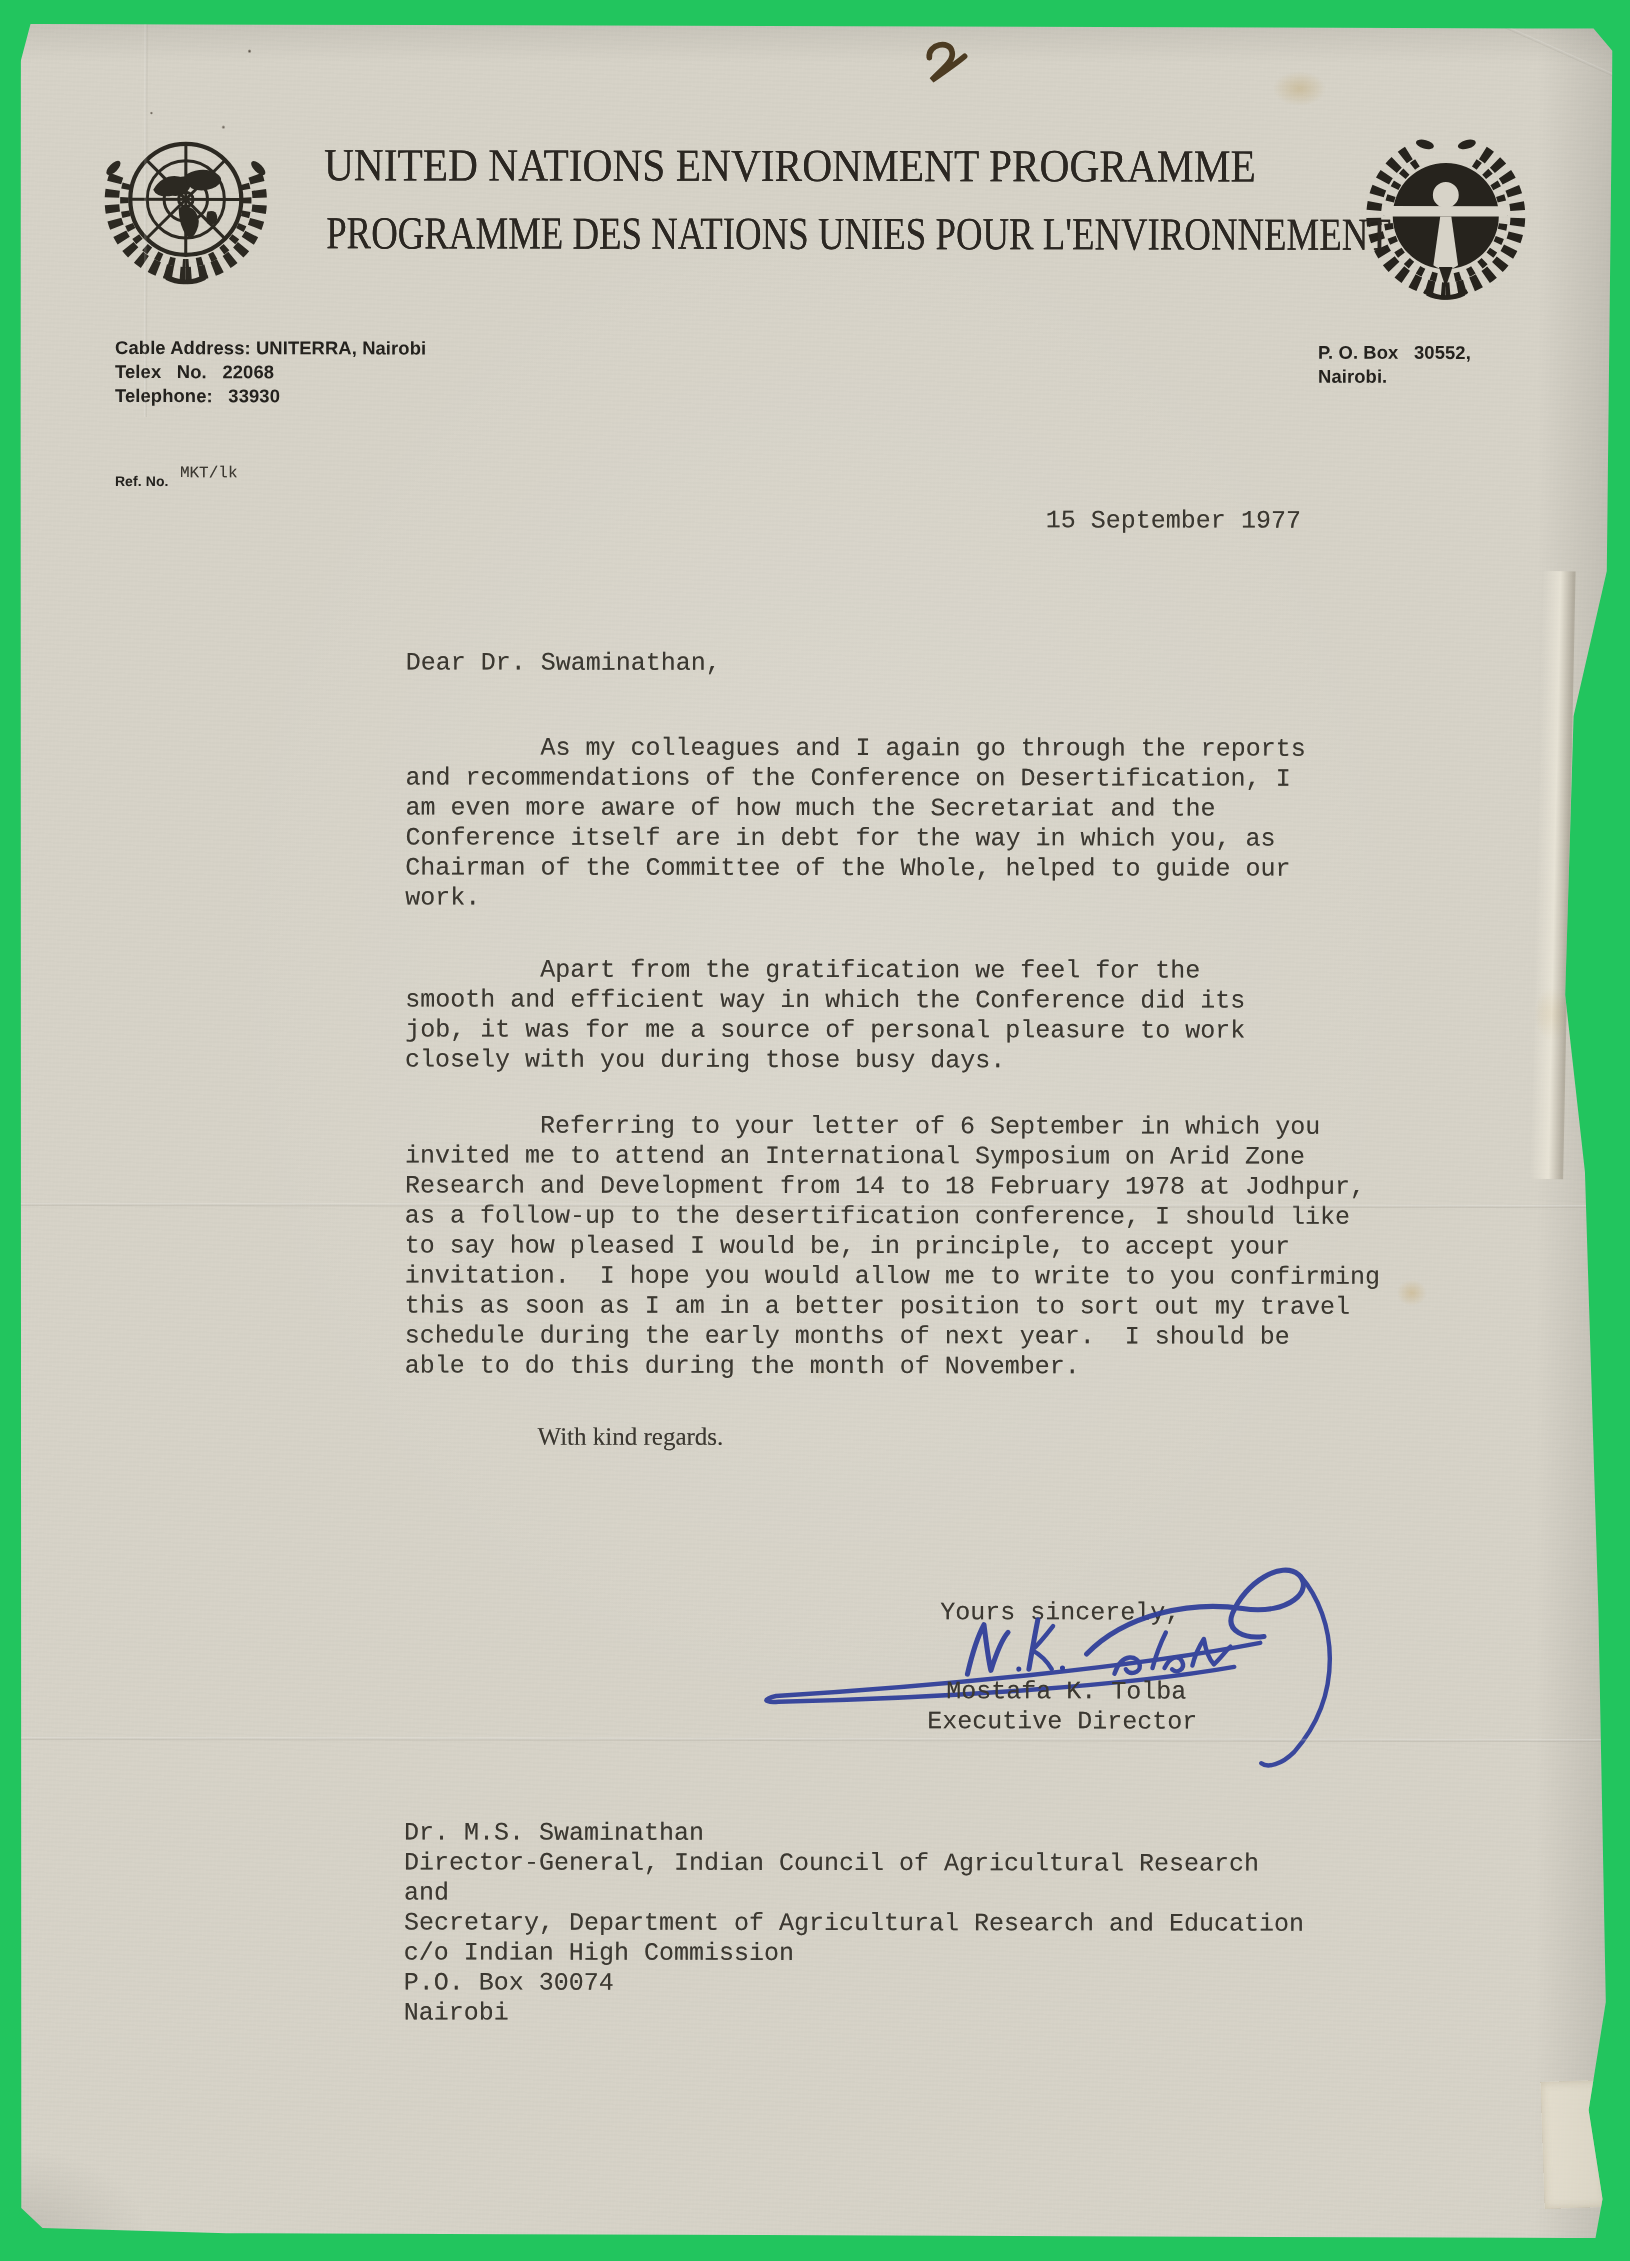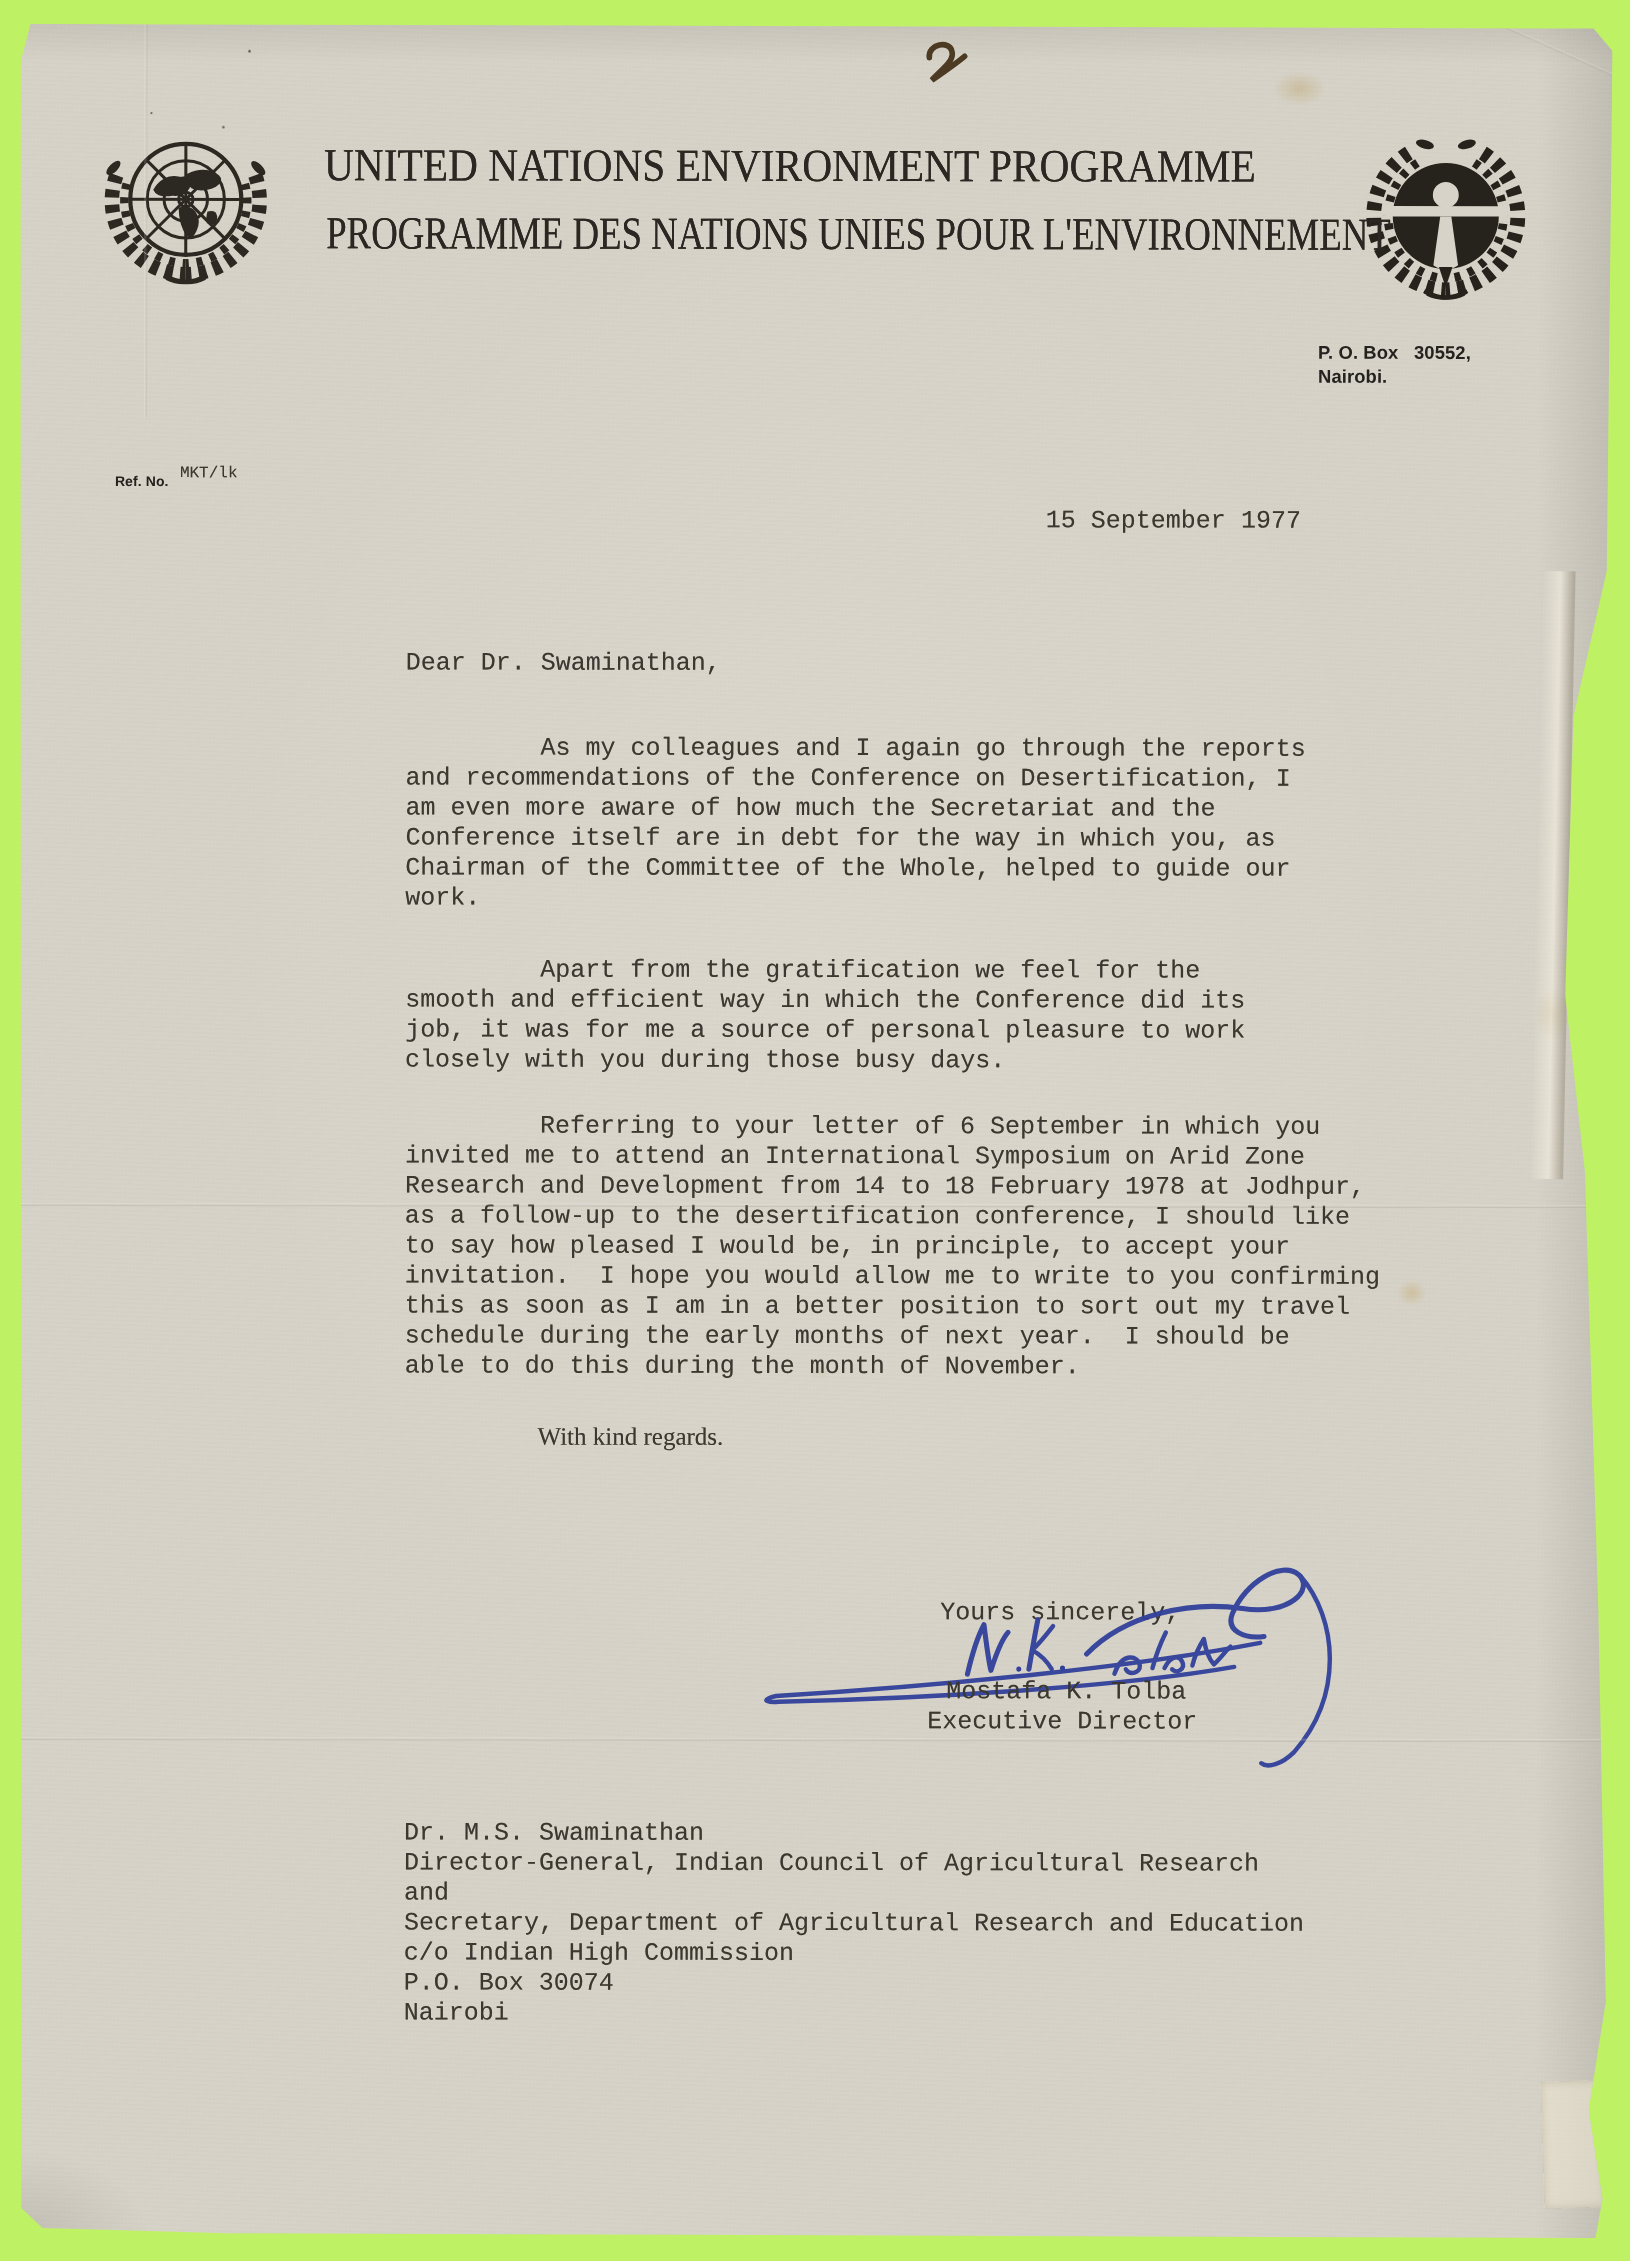--- a/index.html
+++ b/index.html
@@ -1,16 +1,16 @@
 <!DOCTYPE html>
 <html style="font-size:10px"><head>
 <meta charset="utf-8">
 <style>
   html,body{margin:0;padding:0;background:#0e0d0c;}
-  .scene{position:relative;width:1630px;height:2261px;background:#bef264;overflow:hidden;font-family:"Liberation Sans",sans-serif;}
+  .scene{position:relative;width:1630px;height:2261px;background:#22c55e;overflow:hidden;font-family:"Liberation Sans",sans-serif;}
   .paper{
     position:absolute;left:19px;top:25px;width:1593px;height:2214px;
     background-color:#d6d2c7;
     background-image:
       radial-gradient(ellipse 887px 1140px at 50% 42%, rgba(255,255,255,.10), transparent 70%),
       radial-gradient(38px 25px at 1279px 63px, rgba(176,140,60,.28), transparent 70%),
       radial-gradient(25px 38px at 1533px 988px, rgba(170,130,50,.22), transparent 70%),
       radial-gradient(21.5px 19px at 1393px 1267px, rgba(190,150,70,.30), transparent 70%),
       radial-gradient(16.5px 12.7px at 801px 1346px, rgba(180,150,80,.14), transparent 70%),
       radial-gradient(circle 3.2px at 229px 27px, rgba(45,35,25,.85), transparent 65%),
@@ -99,20 +99,23 @@
         <circle cx="150" cy="112" r="21"></circle>
         <rect x="46" y="130" width="208" height="17" rx="8"></rect>
         <path d="M141,147 L159,147 L170,226 Q150,240 130,226 Z"></path>
       </g>
       <path fill="#26231d" d="M139,229 L161,229 L150,262 Z"></path>
     </svg>
 
     <div class="abs title t1" style="left:190px;top:114px;width:1159px;">UNITED NATIONS ENVIRONMENT PROGRAMME</div>
     <div class="abs title t2" style="left:190px;top:182px;width:1159px;">PROGRAMME DES NATIONS UNIES POUR L'ENVIRONNEMENT</div>
 
+    <div class="abs smallprint" style="left:95px;top:312px;">Cable Address: UNITERRA, Nairobi
+Telex   No.   22068
+Telephone:   33930</div>
     <div class="abs smallprint" style="left:1298px;top:315px;">P. O. Box   30552,
 Nairobi.</div>
 
     <div class="abs smallprint" style="left:95px;top:445px;font-size:14px;">Ref. No.</div>
     <div class="abs mono" style="left:160px;top:434px;font-size:16px;">MKT/lk</div>
 
     <div class="abs mono" style="left:1026px;top:481px;font-size:25px;">15 September 1977</div>
 
     <div class="abs mono" style="left:386px;top:624px;">Dear Dr. Swaminathan,</div>
     <div class="abs mono" style="left:386px;top:709px;width:994px;">         As my colleagues and I again go through the reports

